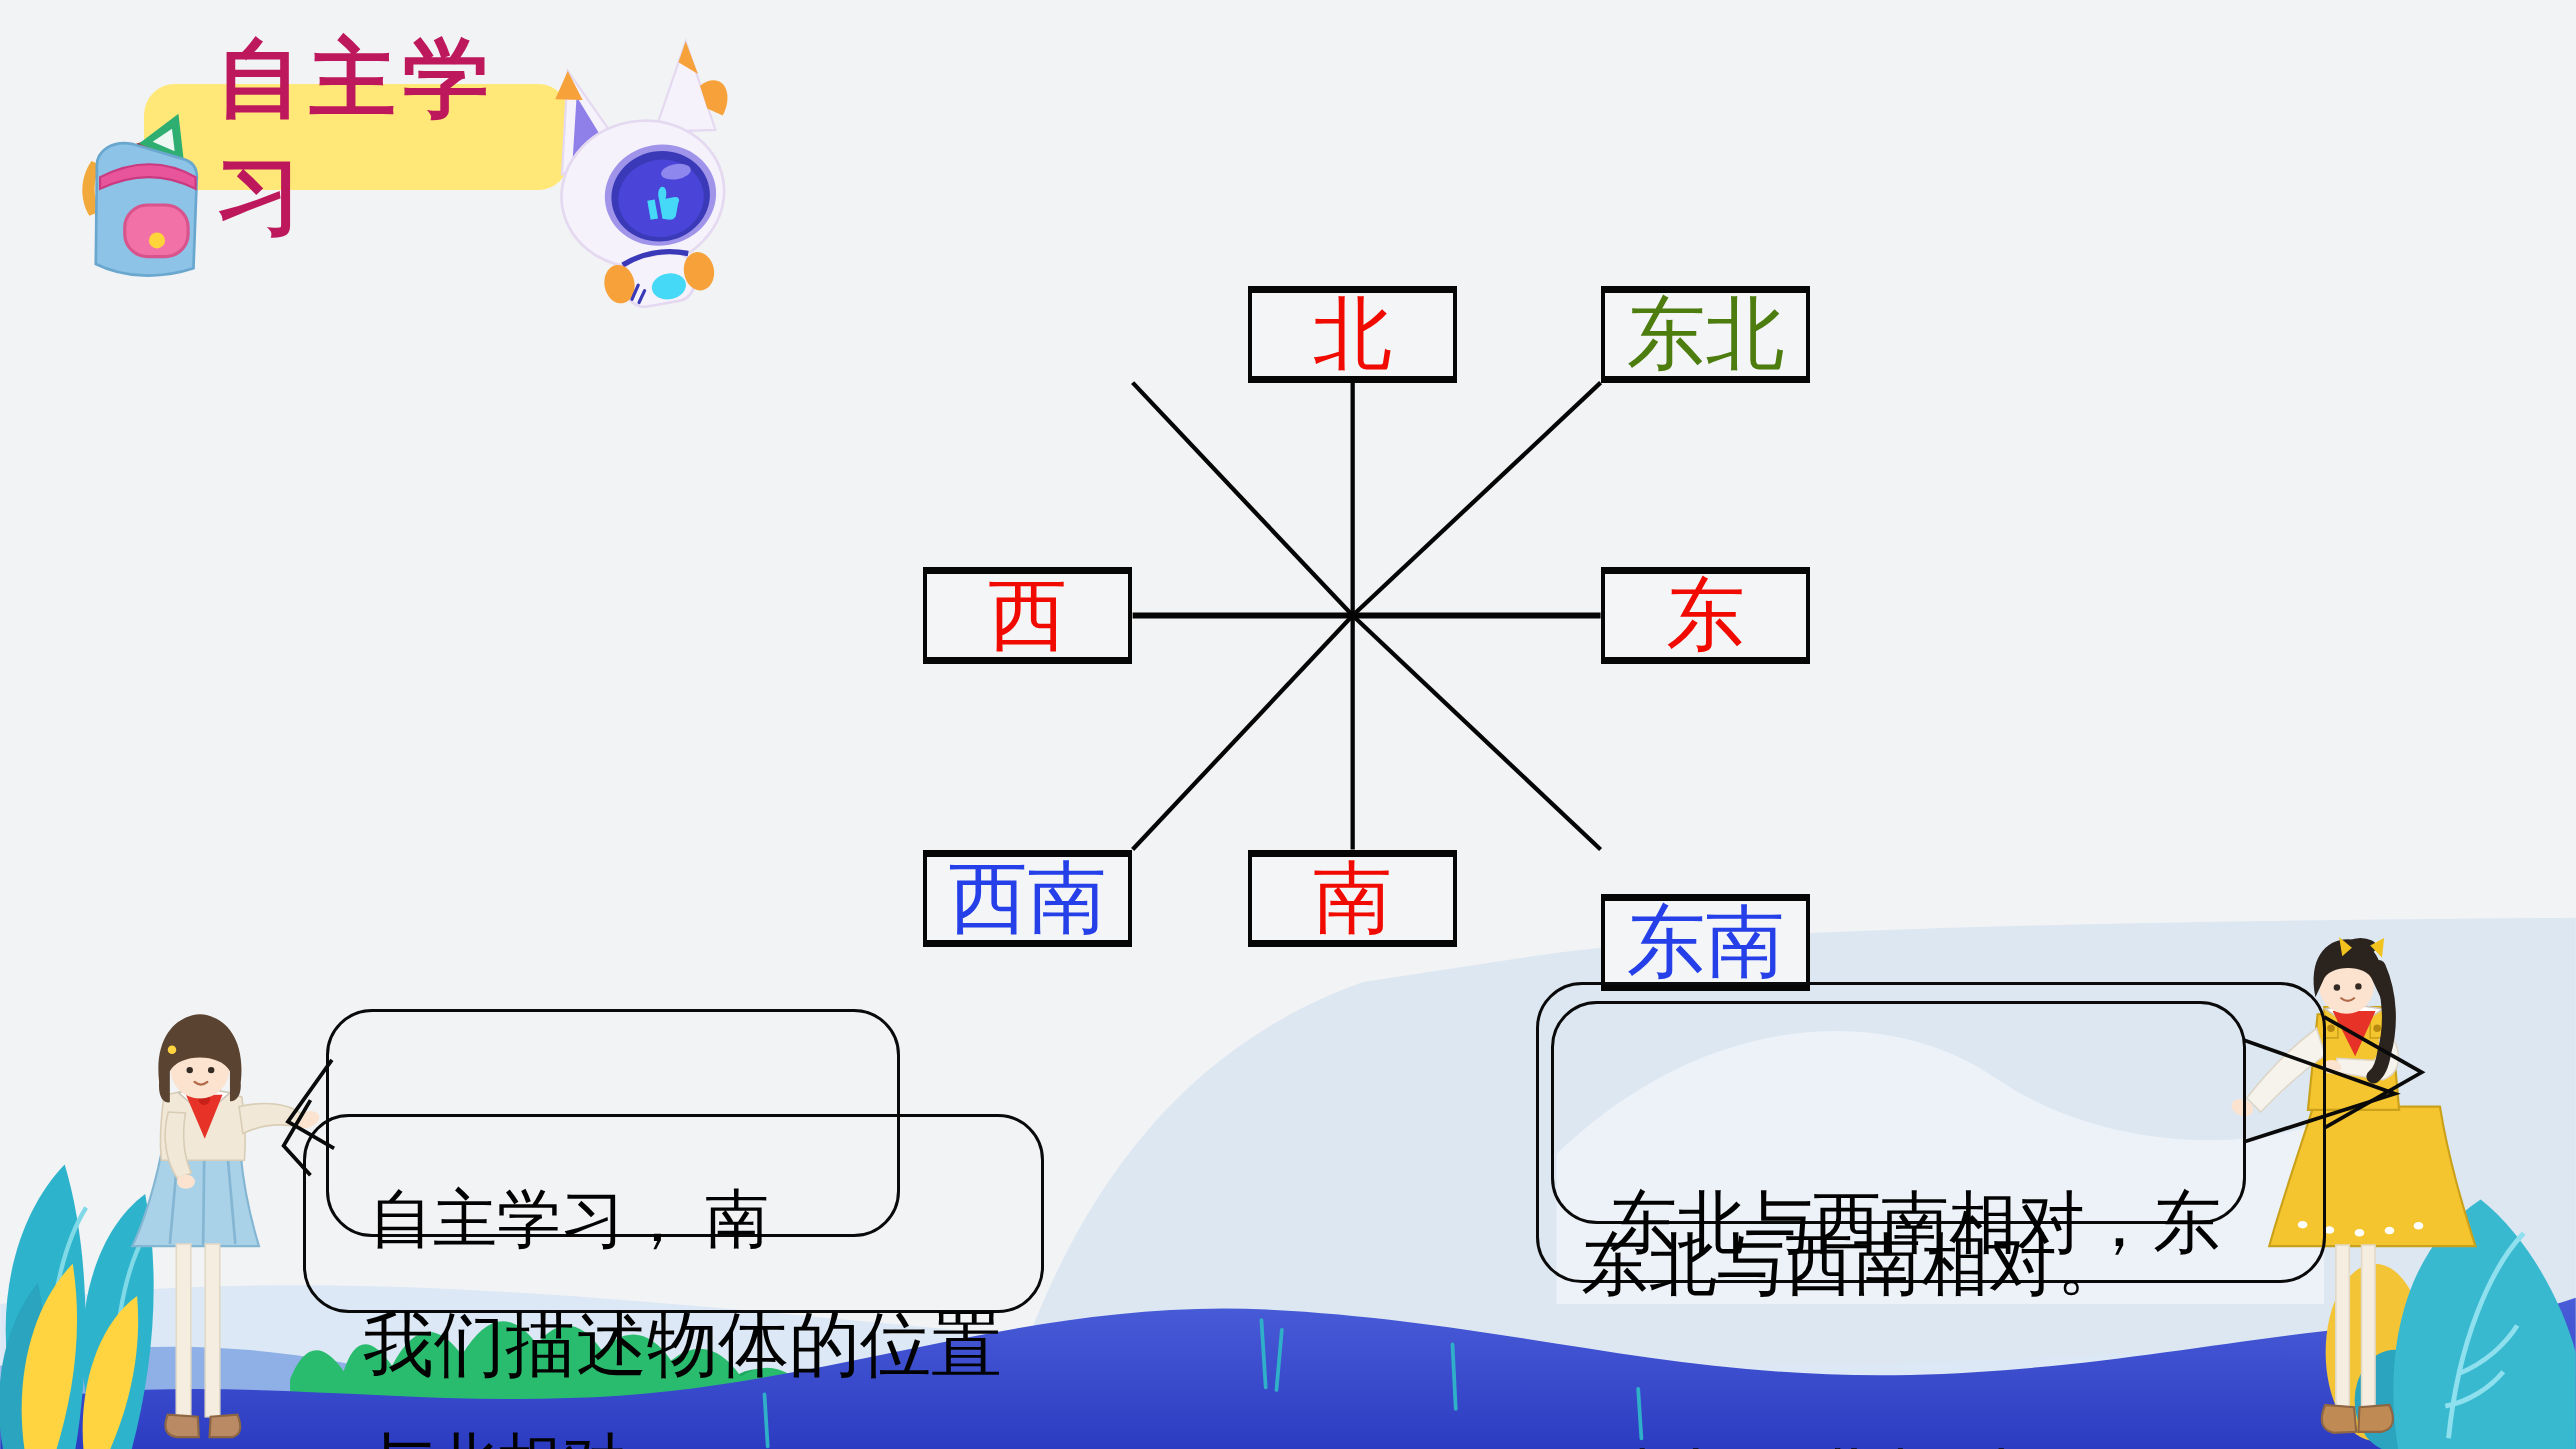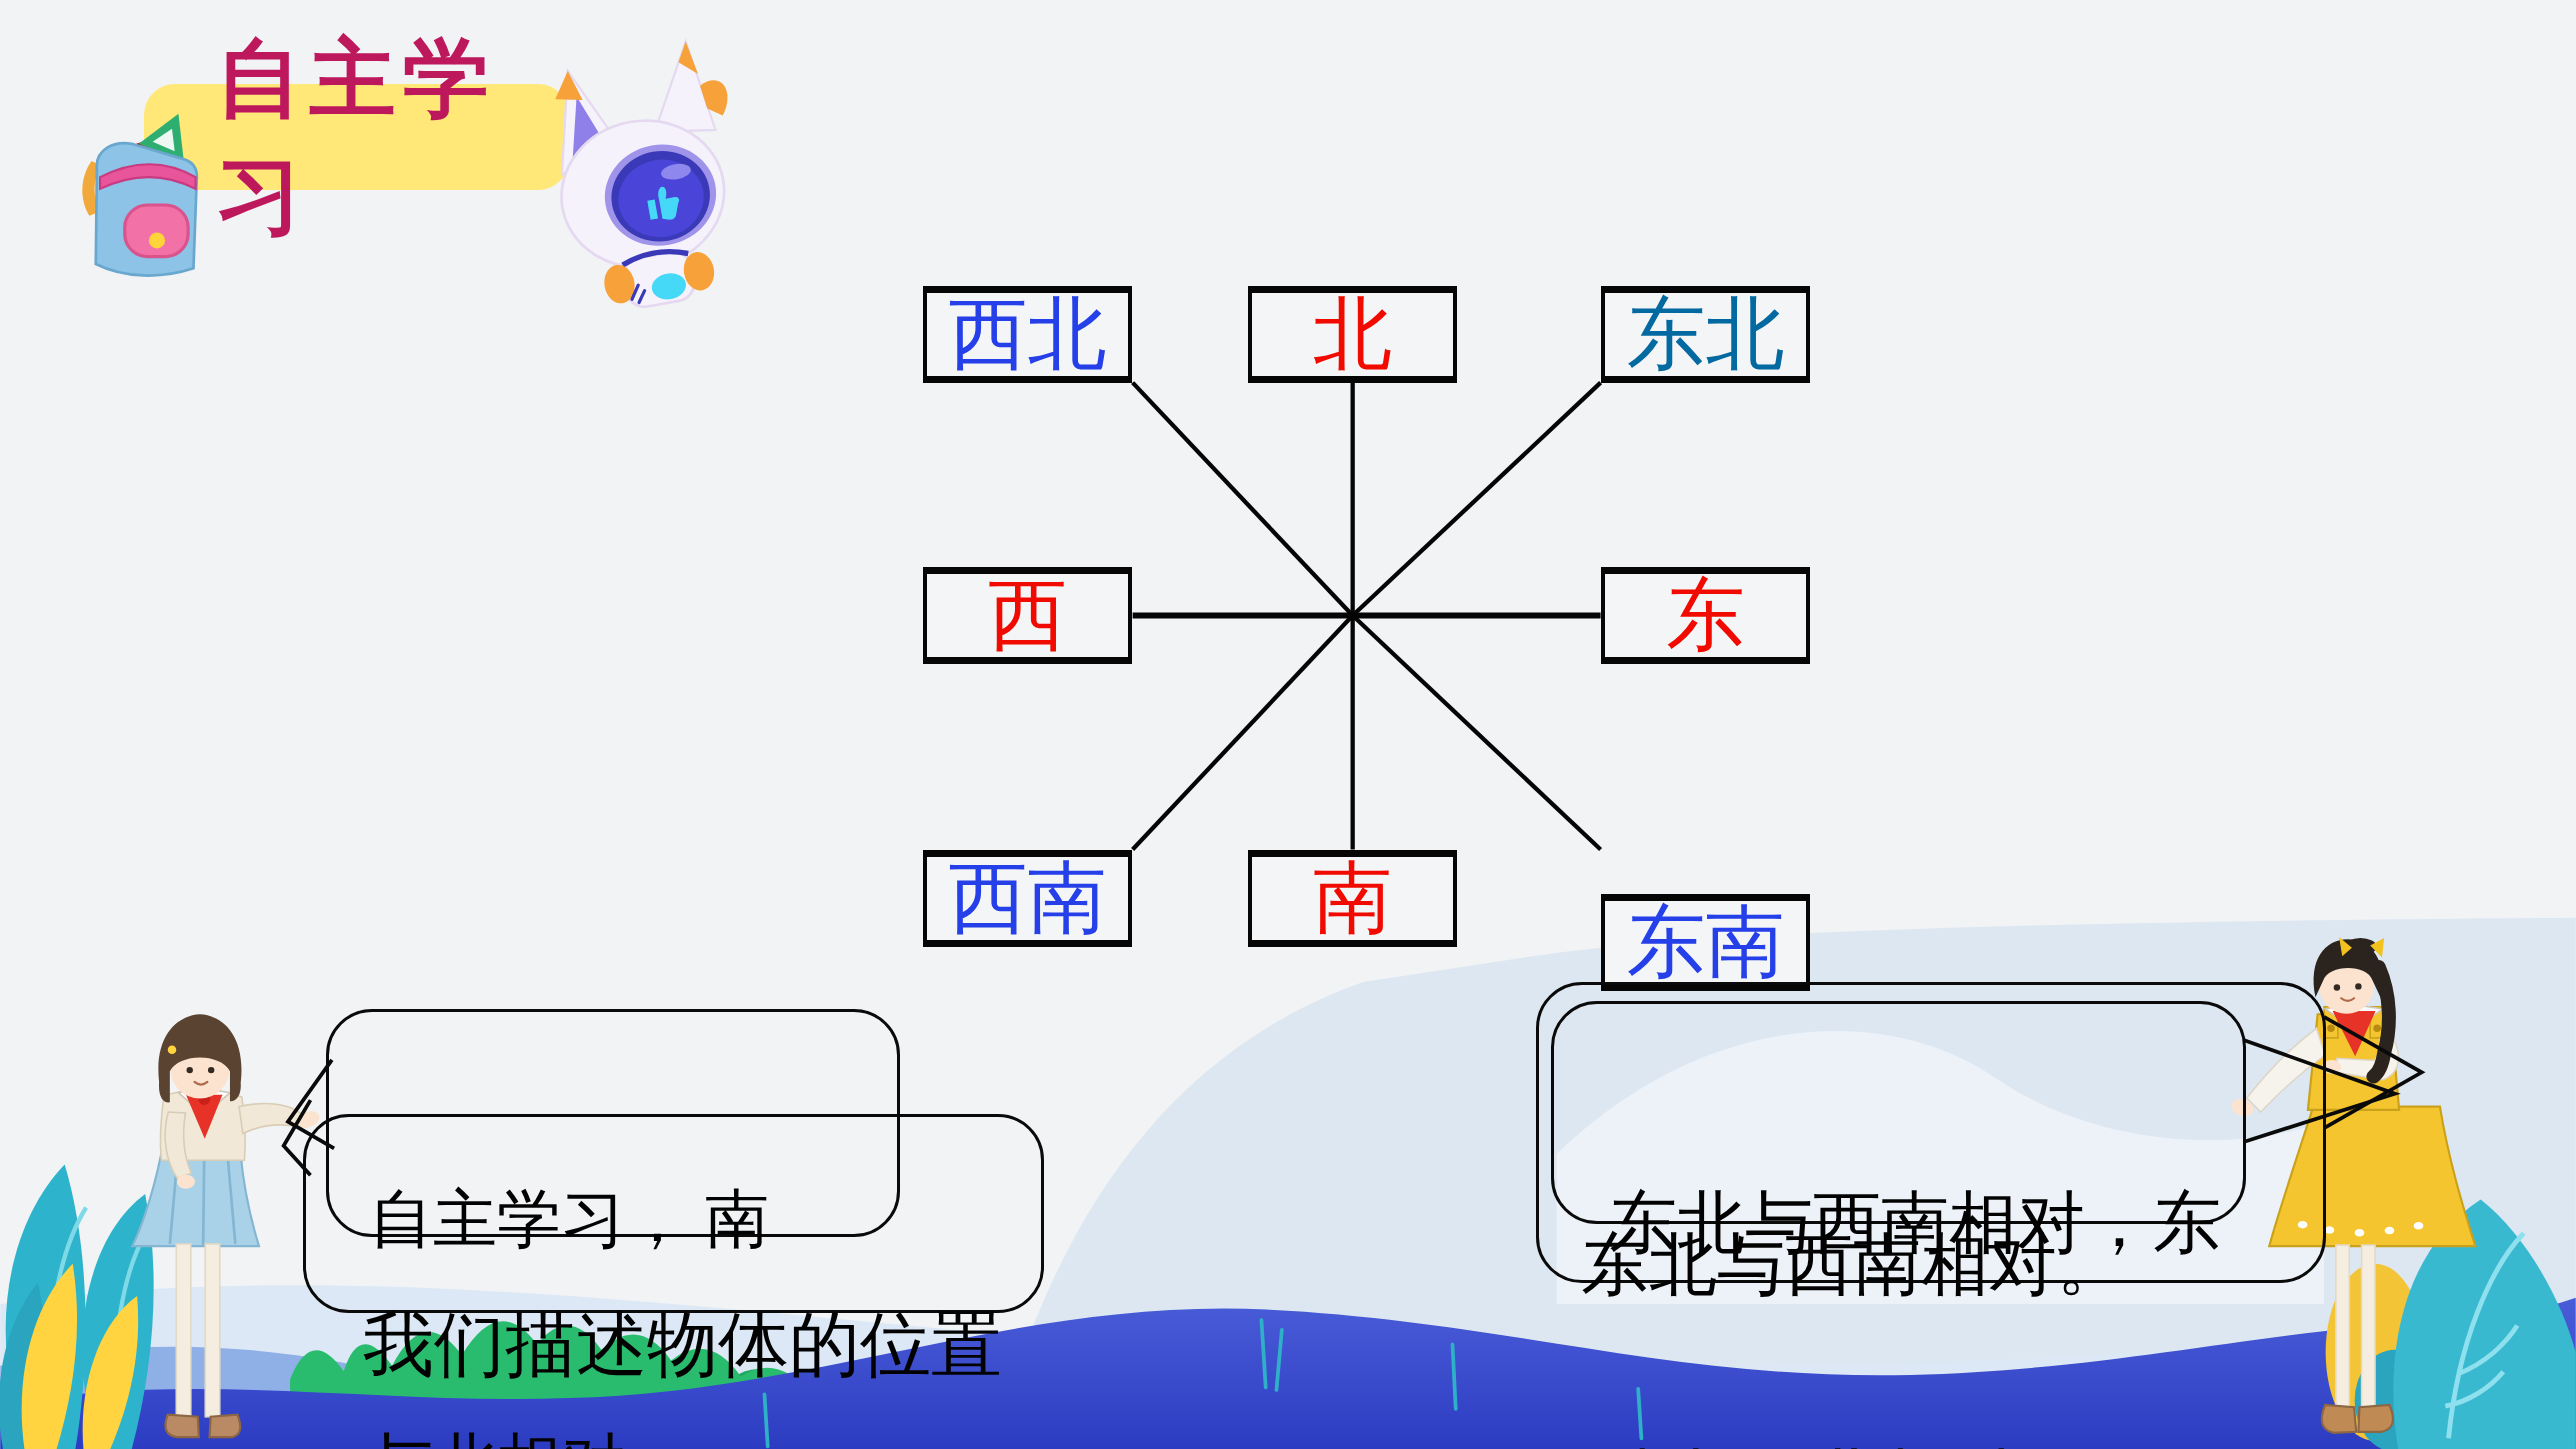--- a/index.html
+++ b/index.html
@@ -185,28 +185,25 @@
       <path d="M1130,486 Q1192,462 1254,486" stroke="#3a3ab8" stroke-width="10" fill="none"></path>
       <ellipse cx="1118" cy="520" rx="28" ry="36" fill="#f6a13a"></ellipse>
       <ellipse cx="1268" cy="522" rx="28" ry="36" fill="#f6a13a"></ellipse>
       <ellipse cx="1208" cy="540" rx="32" ry="24" fill="#45d9f7"></ellipse>
       <path d="M1152,528 L1136,552 M1162,540 L1148,560" stroke="#3a3ab8" stroke-width="6" stroke-linecap="round"></path>
     </g>
   </svg>
 
   <div class="title">自主学习</div>
 
-  <div class="dir-box" style="left:923px;top:286px">
-      <span style="color: rgb(37, 64, 232);">西北</span>
-    </div>
   <div class="dir-box" style="left:1248px;top:286px">
       <span style="color: rgb(240, 10, 0);">北</span>
     </div>
   <div class="dir-box" style="left:1601px;top:286px">
-      <span style="color: #0369a1;">东北</span>
+      <span style="color: #4d7c0f;">东北</span>
     </div>
   <div class="dir-box" style="left:923px;top:567px">
       <span style="color: rgb(240, 10, 0);">西</span>
     </div>
   <div class="dir-box" style="left:1601px;top:567px">
       <span style="color: rgb(240, 10, 0);">东</span>
     </div>
   <div class="dir-box" style="left:923px;top:850px">
       <span style="color: rgb(37, 64, 232);">西南</span>
     </div>

